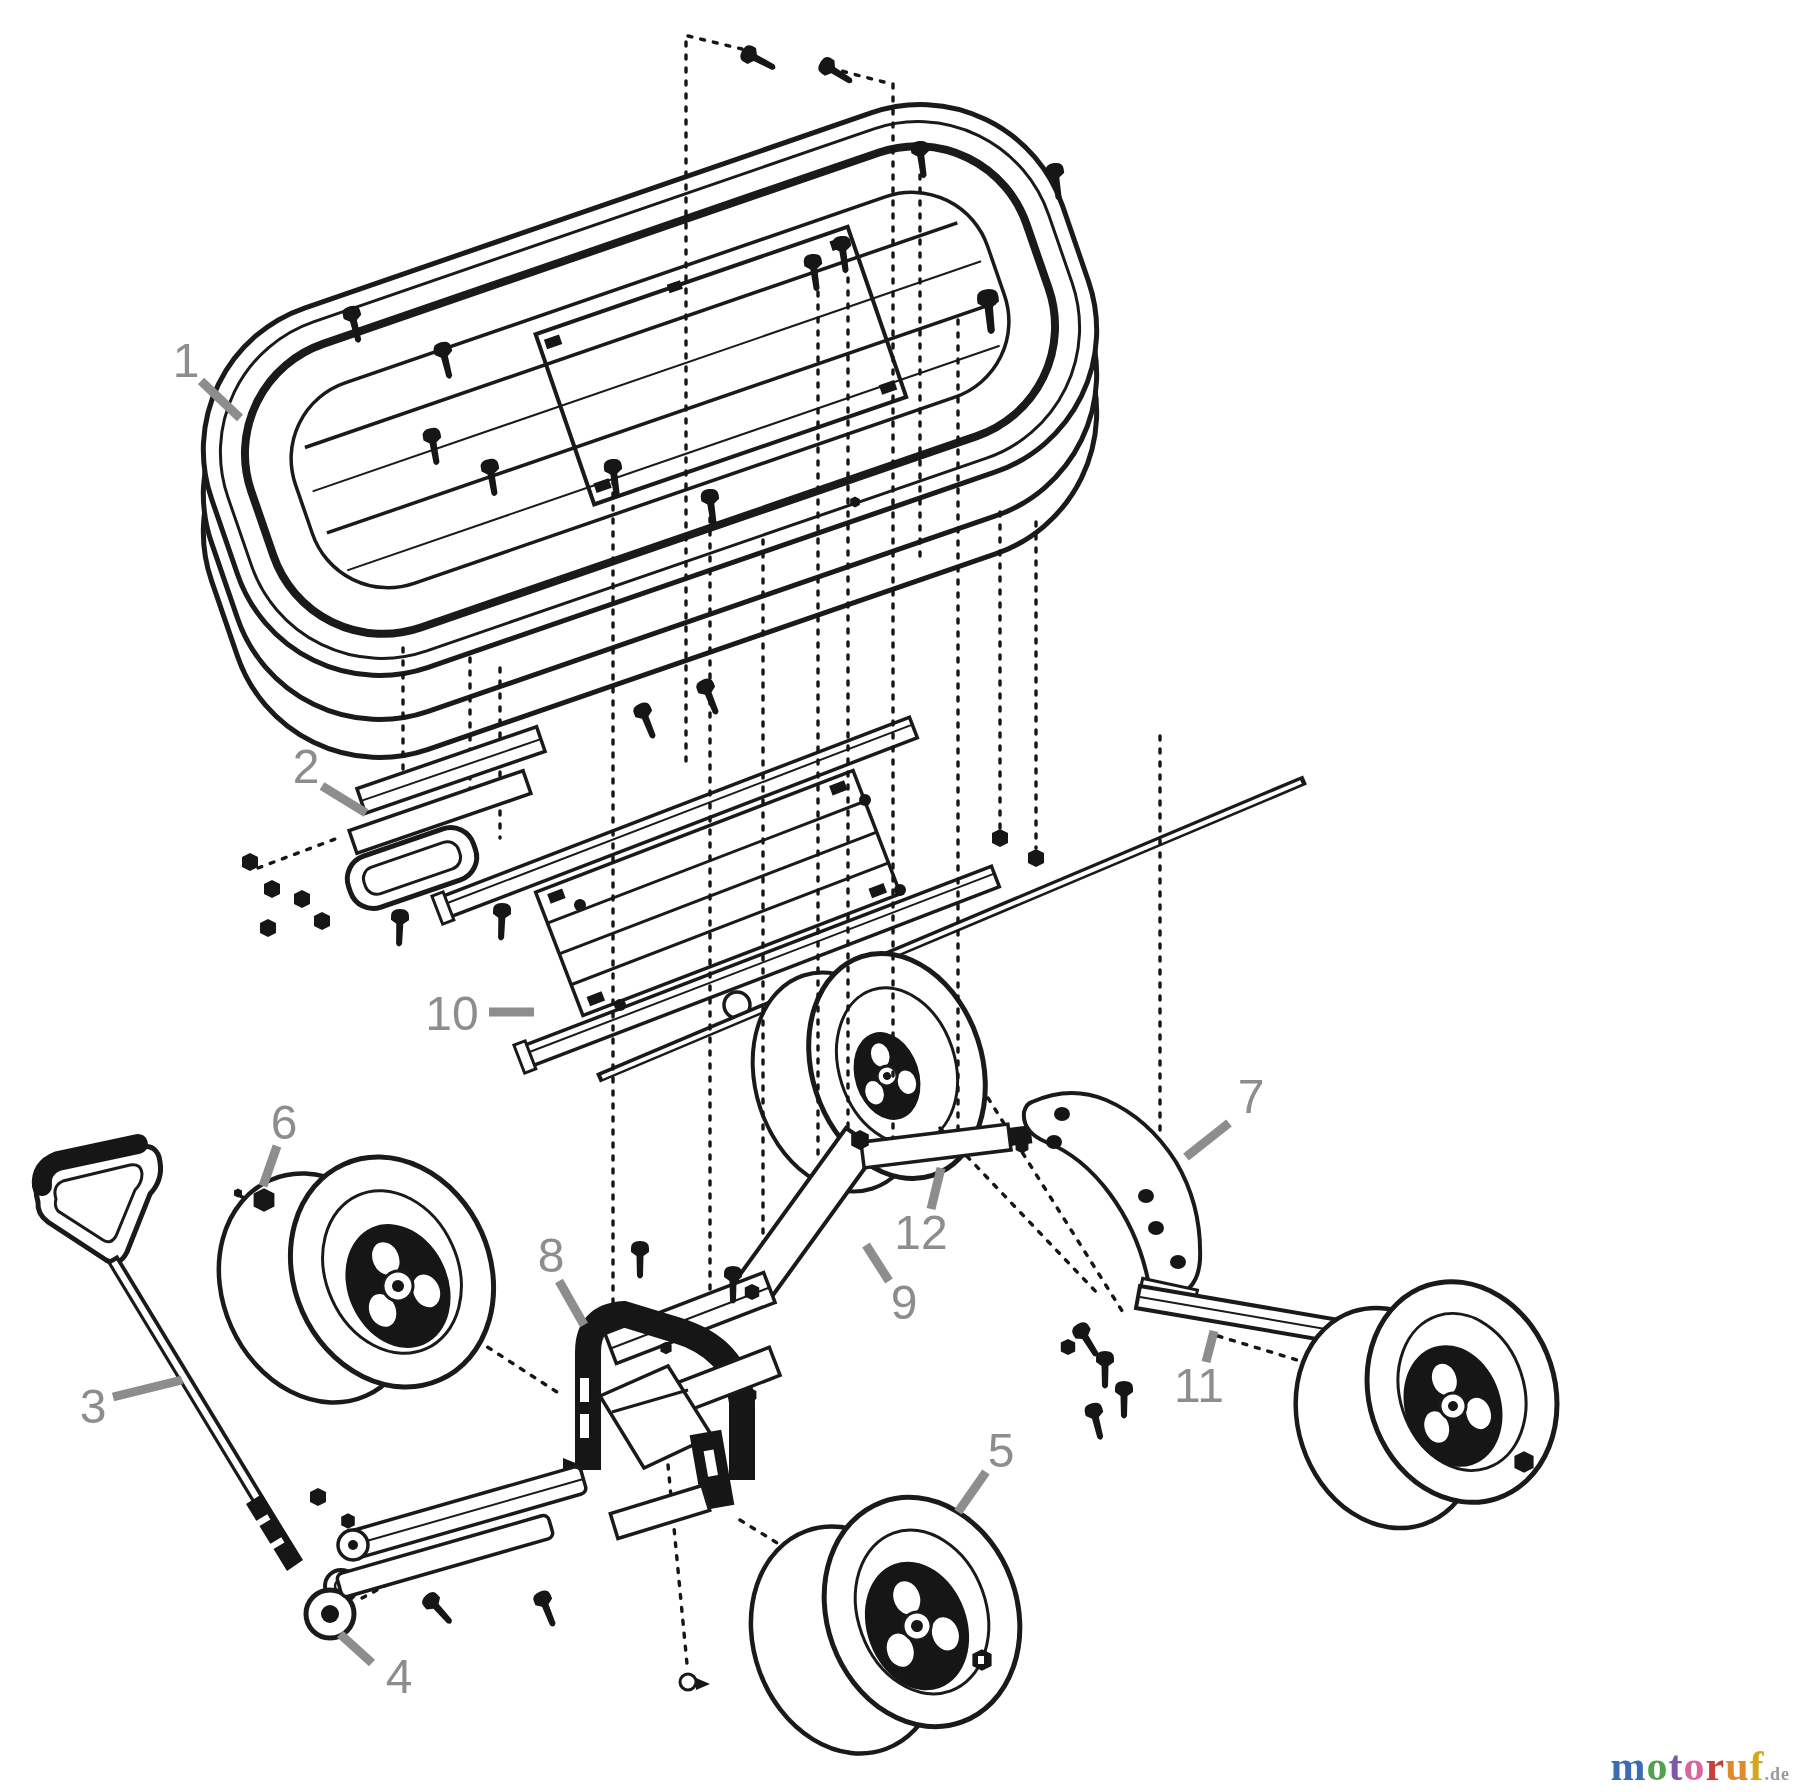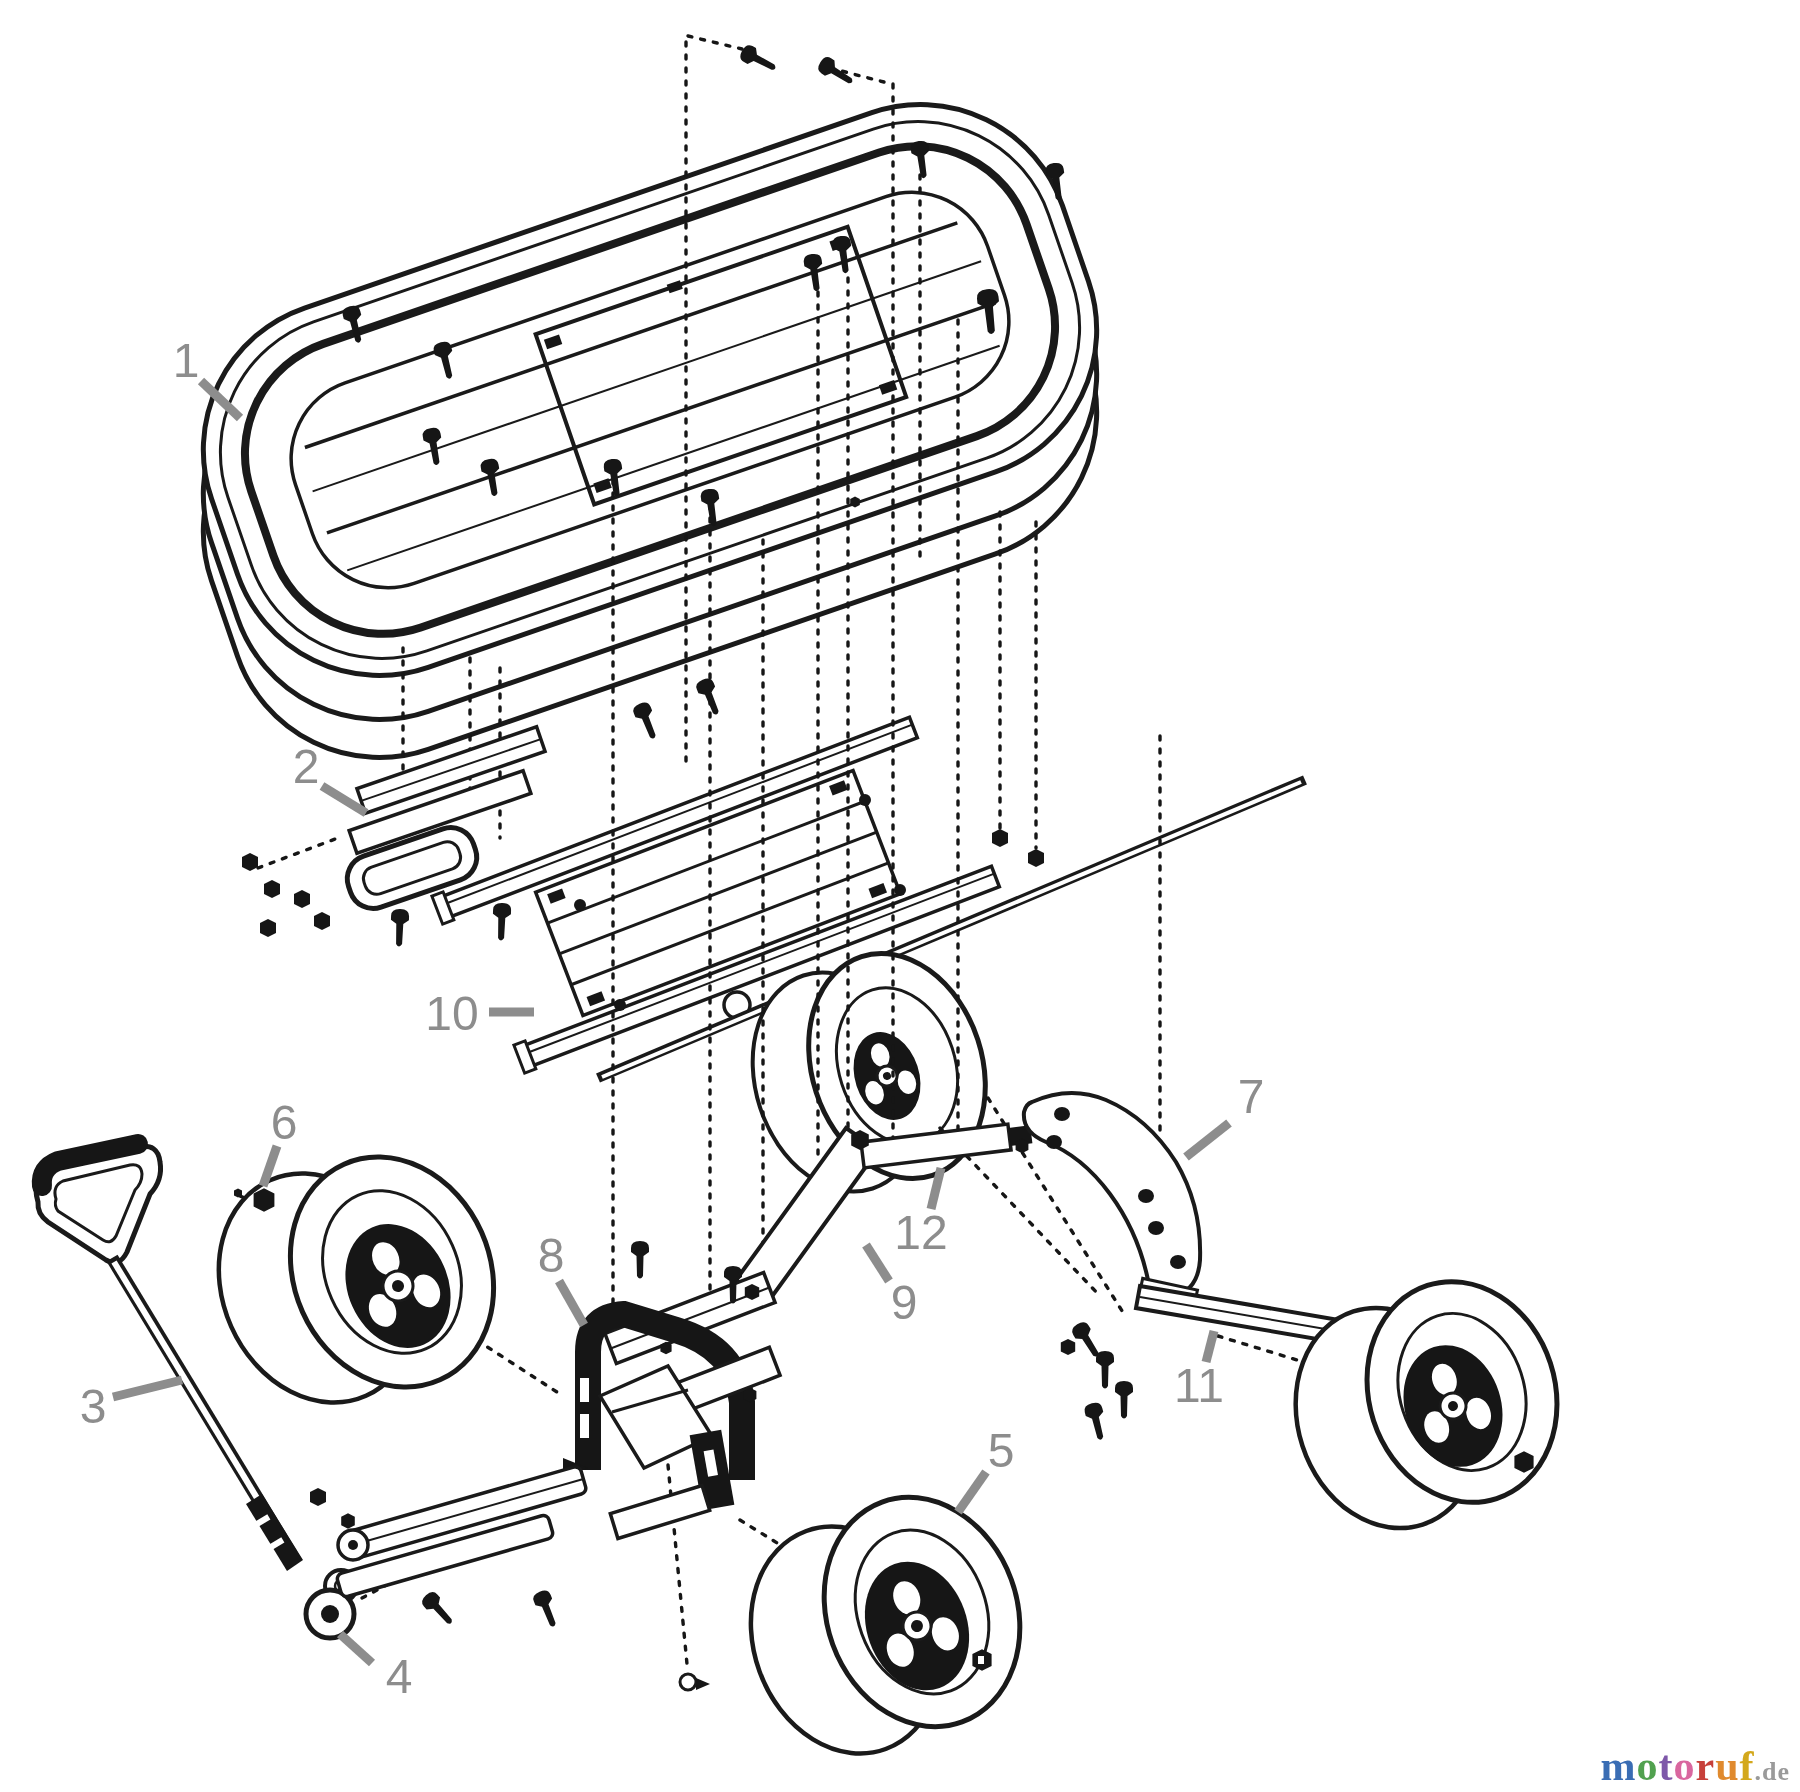--- a/index.html
+++ b/index.html
@@ -7,21 +7,21 @@
        font-family:"Liberation Sans",sans-serif;}
   svg{display:block;}
   .ln{stroke:#1a1a1a;fill:none;}
   .wh{fill:#ffffff;stroke:#1a1a1a;}
   .bk{fill:#161616;stroke:none;}
   .dash{stroke:#161616;stroke-width:3.4;fill:none;stroke-dasharray:4 9;stroke-linecap:round;}
   .callout-num{font-family:"Liberation Sans",sans-serif;font-size:48px;}
   .logo{position:absolute;right:10px;bottom:2px;
         font-family:"Liberation Serif",serif;font-weight:bold;font-size:42px;
         letter-spacing:1px;white-space:nowrap;}
-  .logo .suffix{font-size:26px;font-weight:bold;}
+  .logo .suffix{font-size:18px;font-weight:bold;}
 </style>
 </head>
 <body>
 
 <svg id="diagram-svg" width="1800" height="1792" viewBox="0 0 1800 1792">
 
   <defs>
     <path id="screw-shape" d="M -9 -2 Q -9 -9 0 -9 Q 9 -9 9 -2 L 9 2 L 3.5 6 L 3 26 Q 0 31 -3 26 L -3.5 6 L -9 2 Z"></path>
     <path id="nut-shape" d="M -8 -5 L 0 -9 L 8 -5 L 8 5 L 0 9 L -8 5 Z"></path>
   </defs>

